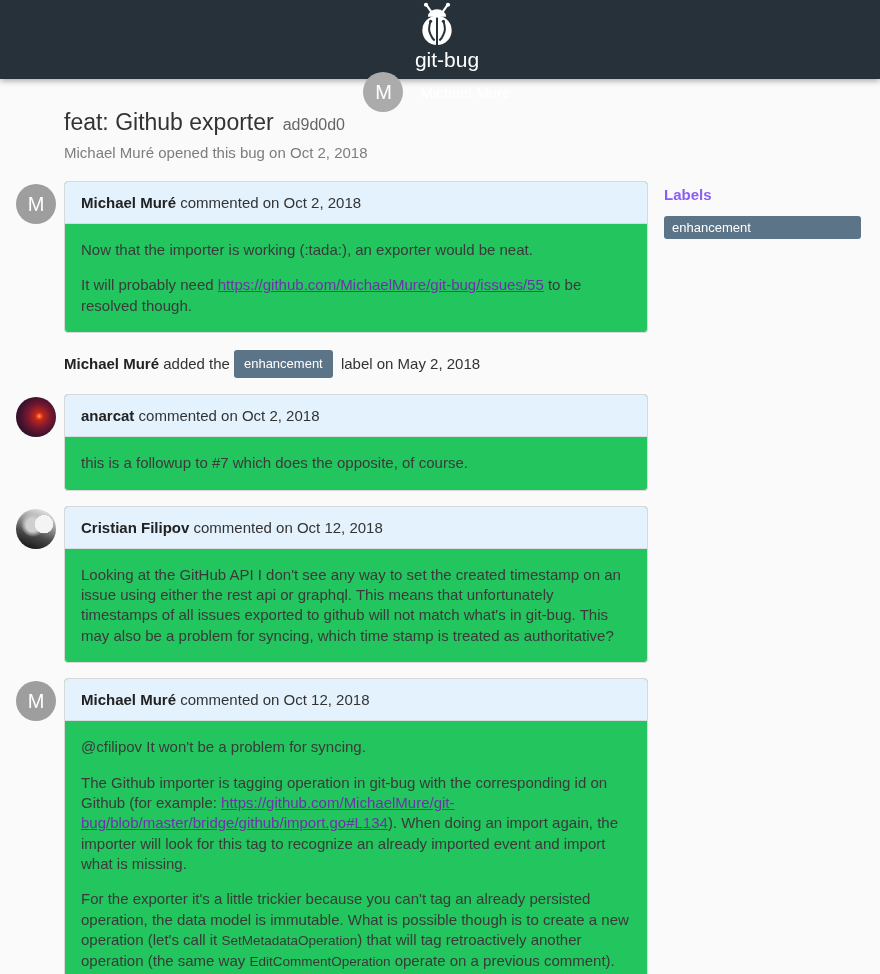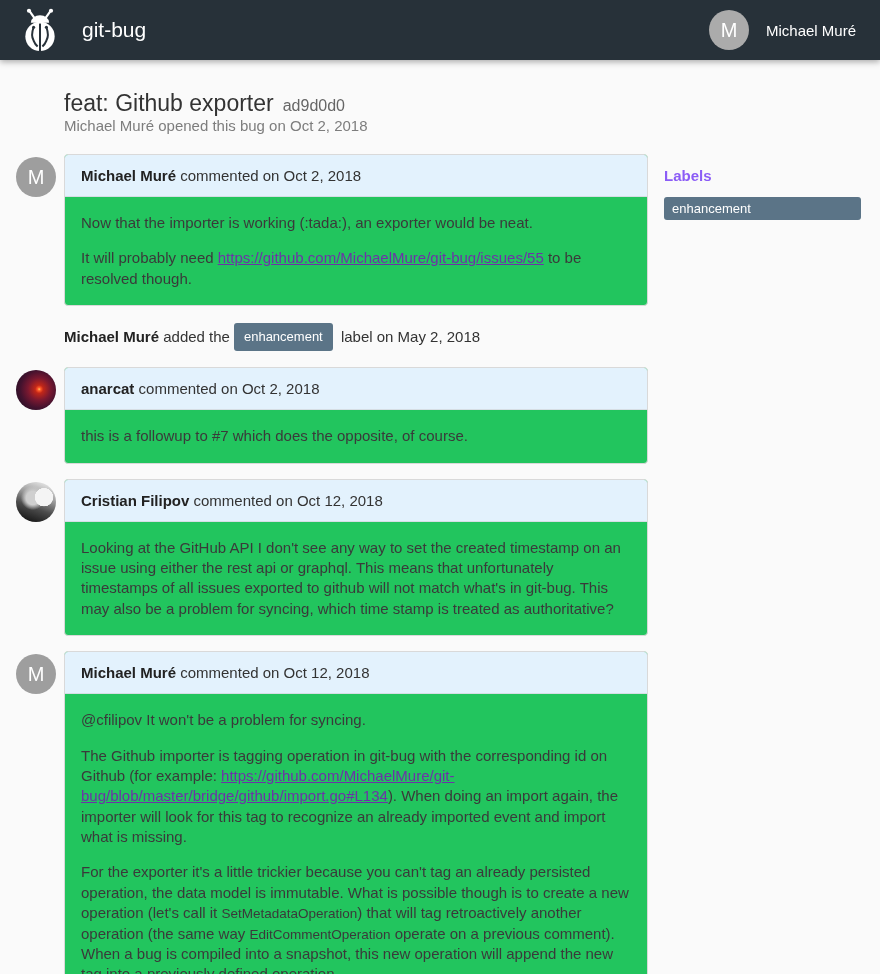--- a/index.html
+++ b/index.html
@@ -12,44 +12,44 @@
   *{box-sizing:border-box;}
   html,body{margin:0;padding:0;}
   body{
     width:880px;height:974px;overflow:hidden;
     background:var(--page-bg);
     font-family:"Liberation Sans",sans-serif;
     color:#333;
   }
   
   .appbar{
-    height:60px;background:var(--header-bg);
+    height:79px;background:var(--header-bg);
     display:flex;align-items:center;
     padding:0 24px 0 18px;
     box-shadow:0 2px 6px rgba(0,0,0,.32);
-    position:relative;z-index:5;
+    position:relative;z-index:5;flex-direction:column;
   }
   .logo{width:44px;height:48px;flex:none;}
   .app-title{color:#fff;font-size:21px;font-weight:400;margin-left:20px;flex:1;}
   .appbar-user{display:flex;align-items:center;}
   .appbar-avatar{
     width:40px;height:40px;border-radius:50%;
     background:#ababab;color:#fff;font-size:20px;
     display:flex;align-items:center;justify-content:center;flex:none;
   }
   .appbar-username{color:#fff;font-size:15px;margin-left:17px;}
   
   .main{display:flex;padding:30px 19px 0 16px;gap:16px;align-items:flex-start;}
   .left-col{flex:1;min-width:0;}
   .sidebar{width:197px;flex:none;padding-top:77px;}
   
   .title-block{margin:0 0 20px 48px;}
   .bug-title{font-size:23px;font-weight:400;color:#333;display:inline;}
   .bug-hash{font-size:16px;color:#666;margin-left:9px;}
-  .bug-subtitle{font-size:15px;color:#7d7d7d;}
+  .bug-subtitle{font-size:15px;color:#7d7d7d;margin-top:8px;}
   
   .comment-row{display:flex;gap:8px;margin-bottom:15px;}
   .avatar{
     width:40px;height:40px;border-radius:50%;flex:none;margin-top:3px;
     background:#9e9e9e;color:#fff;font-size:20px;
     display:flex;align-items:center;justify-content:center;overflow:hidden;
   }
   .avatar--photo-red{
     background:
       radial-gradient(circle at 58% 48%, #ffc25a 0%, #ff5a2a 5%, #c22718 13%, #7a1830 36%, #44122e 60%, #241024 84%, #170a1c 100%);

